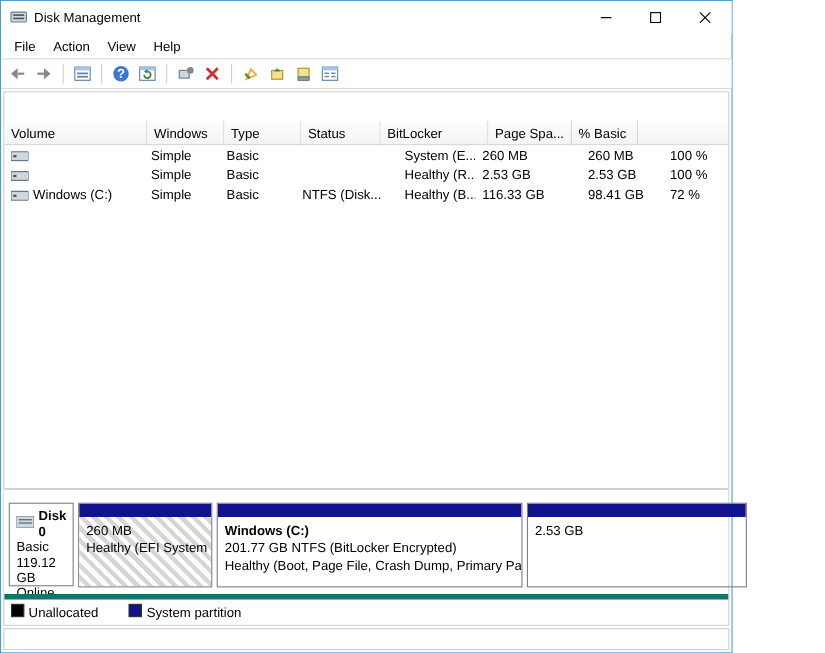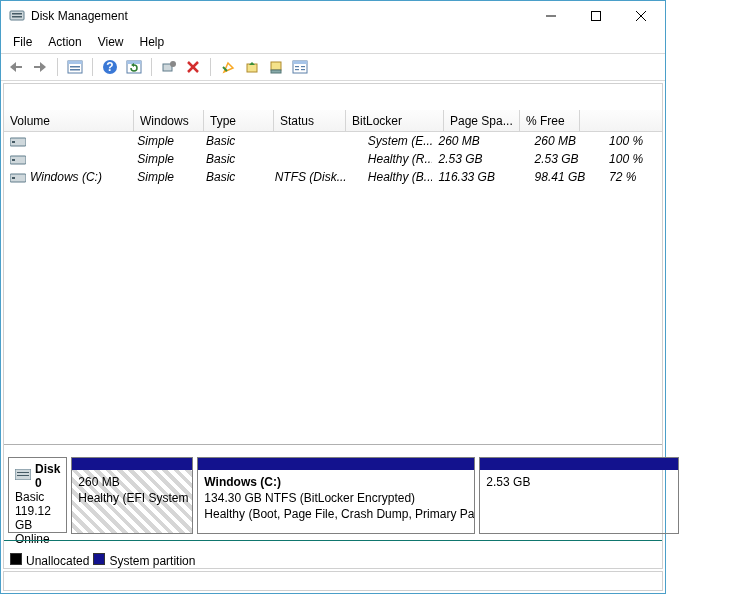--- a/index.html
+++ b/index.html
@@ -19,35 +19,35 @@
 .toolbar .btn { width: 22px; height: 22px; display: flex; align-items: center; justify-content: center; cursor: pointer; border: 1px solid transparent; }
 .toolbar .sep { width: 1px; height: 18px; background: #d0d0d0; margin: 0 4px; }
 
 .content { flex: 1; display: flex; flex-direction: column; border: 1px solid #d0d0d0; margin: 2px; }
 .volumes { flex: 1; overflow: auto; margin-top: 26px; }
 .vhead, .vrow { display: flex; align-items: center; }
 .vhead { height: 22px;  }
 .vhead .col { height: 22px; border-right: 1px solid #d5d5d5; border-bottom: 1px solid #d5d5d5; display: flex; align-items: center; padding: 0 6px; background: linear-gradient(#fdfdfd,#f4f4f4); cursor: pointer; font-weight: 400; }
 .vhead .fill { flex:1; border-right:none; border-bottom:1px solid #d5d5d5; background:linear-gradient(#fdfdfd,#f4f4f4); height:22px;}
 .vrow { height: 18px; padding: 0; }
-.vrow .col { padding: 0 6px; white-space: nowrap; overflow: hidden; text-overflow: ellipsis; display:flex; align-items:center; height:18px;font-style:italic; }
+.vrow .col { padding: 0 6px; white-space: nowrap; overflow: hidden; text-overflow: ellipsis; display:flex; align-items:center; height:18px; }
 .vrow .vimg { width:16px; height:11px; margin-right:4px; display:inline-block; }
 .c-vol{width:130px;} .c-lay{width:70px;} .c-typ{width:70px;} .c-fs{width:95px;} .c-sta{width:72px;} .c-cap{width:98px;} .c-free{width:76px;} .c-pct{width:60px;}
 
 .graphics { height: 96px; border-top: 1px solid #b0b0b0; display: flex; padding: 12px 4px 6px 4px; gap: 4px; background:#fff; }
 .disk-label { width: 116px; height: 76px; border: 1px solid #808080; padding: 4px 6px; display:flex; flex-direction:column; background:#fff;}
 .disk-label .name { font-weight:700; display:flex; align-items:center; gap:4px;justify-content:flex-end;}
 .partitions { flex:1; display:flex; gap:4px; }
 .part { border: 1px solid #808080; display:flex; flex-direction:column; overflow:hidden; }
 .part .bar { height: 12px; background: #13128e; }
 .part.hatch .body { background: repeating-linear-gradient(45deg, #fff, #fff 4px, #d6d6d6 4px, #d6d6d6 8px); }
 .part .body { flex:1; padding: 4px 6px; line-height:1.35; white-space:nowrap; overflow:hidden; }
 .part .pname { font-weight:700; }
 
-.legend { height: 28px; display:flex; align-items:flex-end; padding: 0 6px; gap: 4px;  border-top:1px solid #0f766e;}
+.legend { height: 28px; display:flex; align-items:center; padding: 0 6px; gap: 28px;  border-top:5px solid #0f766e;}
 .legend .swatch { display:inline-block; width:12px; height:12px; border:1px solid #333; margin-right:4px; }
 
 .statusbar { height: 20px; border: 1px solid #d0d0d0; margin: 0 2px 2px 2px; background:#fff; }
 </style>
 </head>
 <body>
 
 <div class="window">
 
   <div class="titlebar">
@@ -167,21 +167,21 @@
 
   <div class="content">
     <div class="volumes">
       <div class="vhead">
         <div class="col c-vol">Volume</div>
         <div class="col c-lay">Windows</div>
         <div class="col c-typ">Type</div>
         <div class="col c-sta">Status</div>
         <div class="col c-cap">BitLocker</div>
         <div class="col c-free">Page Spa...</div>
-        <div class="col c-pct">% Free</div>
+        <div class="col c-pct">% Basic</div>
         <div class="fill"></div>
       </div>
       <div id="vol-rows">
           <div class="vrow">
             <div class="col c-vol">
               <span class="vimg"><svg width="16" height="11">
                   <rect x="0" y="2" width="16" height="8" rx="1" fill="#cfd8dc" stroke="#607d8b"></rect>
                   <rect x="2" y="5" width="3" height="2" fill="#455a64"></rect>
                 </svg></span>
               <span></span>
@@ -248,21 +248,21 @@
             <div class="bar"></div>
             <div class="body">
               <div>260 MB</div>
               <div>Healthy (EFI System Partition)</div>
             </div>
           </div>
           <div class="part" style="width: 278px;">
             <div class="bar"></div>
             <div class="body">
               <div class="pname">Windows  (C:)</div>
-              <div>134.30 GB NTFS (BitLocker Encrypted)</div>
+              <div>201.77 GB NTFS (BitLocker Encrypted)</div>
               <div>Healthy (Boot, Page File, Crash Dump, Primary Partition)</div>
             </div>
           </div>
           <div class="part" style="width: 200px;">
             <div class="bar"></div>
             <div class="body">
               <div>2.53 GB</div>
             </div>
           </div>
         </div>

